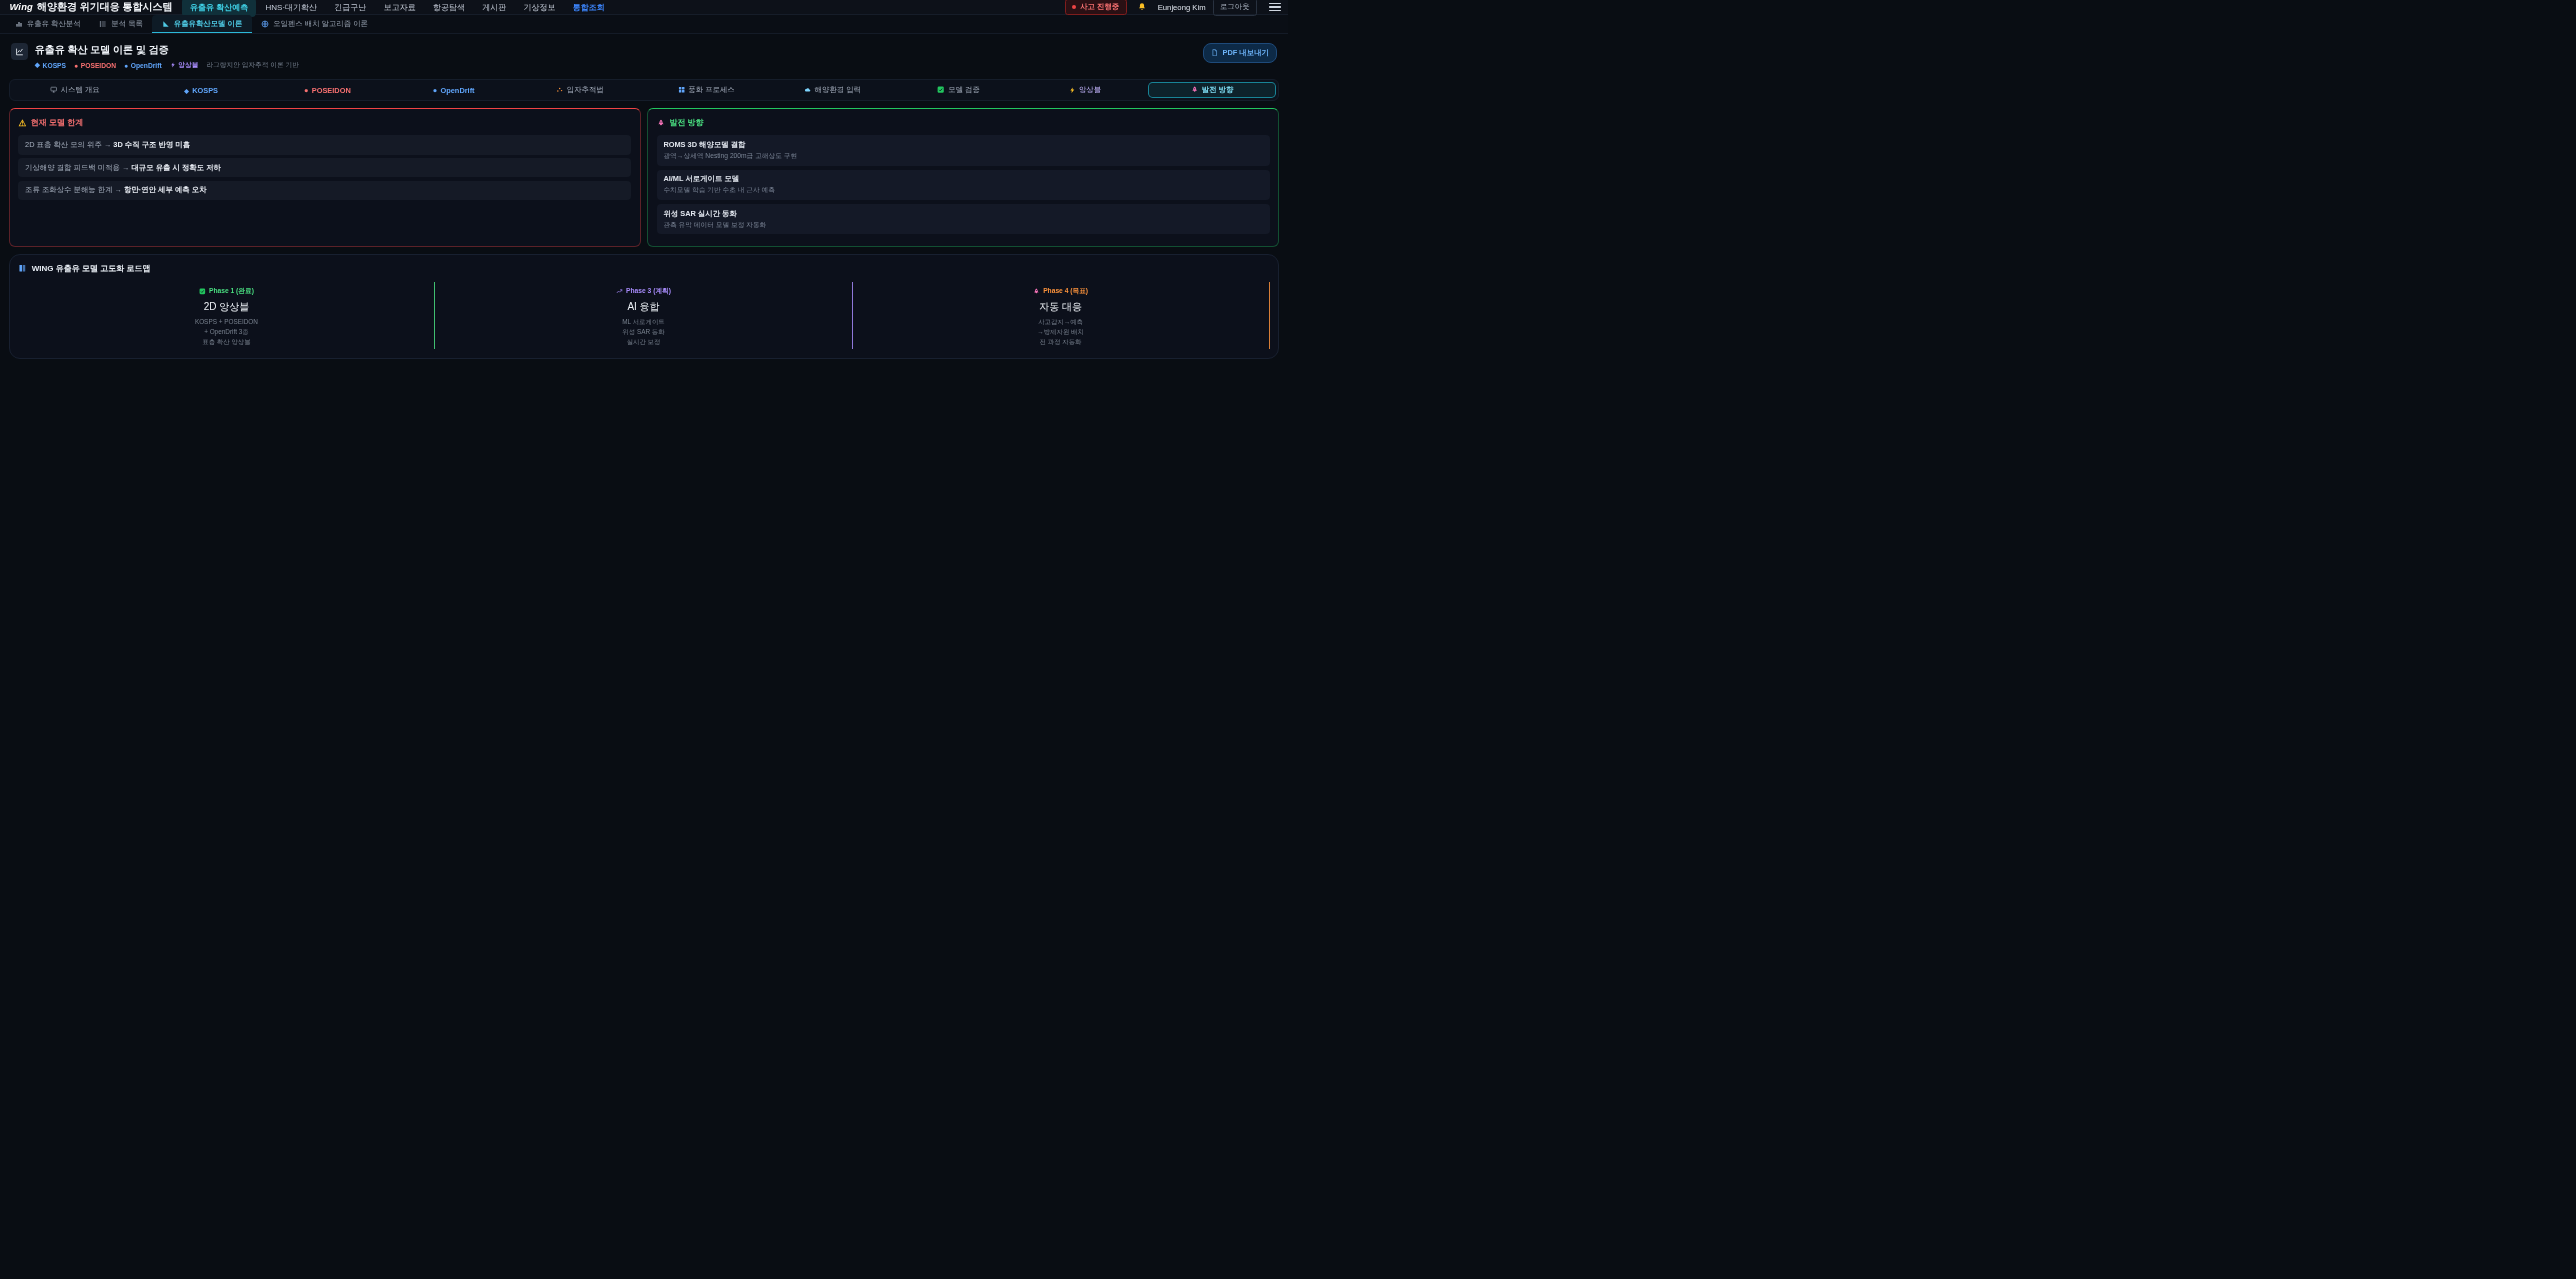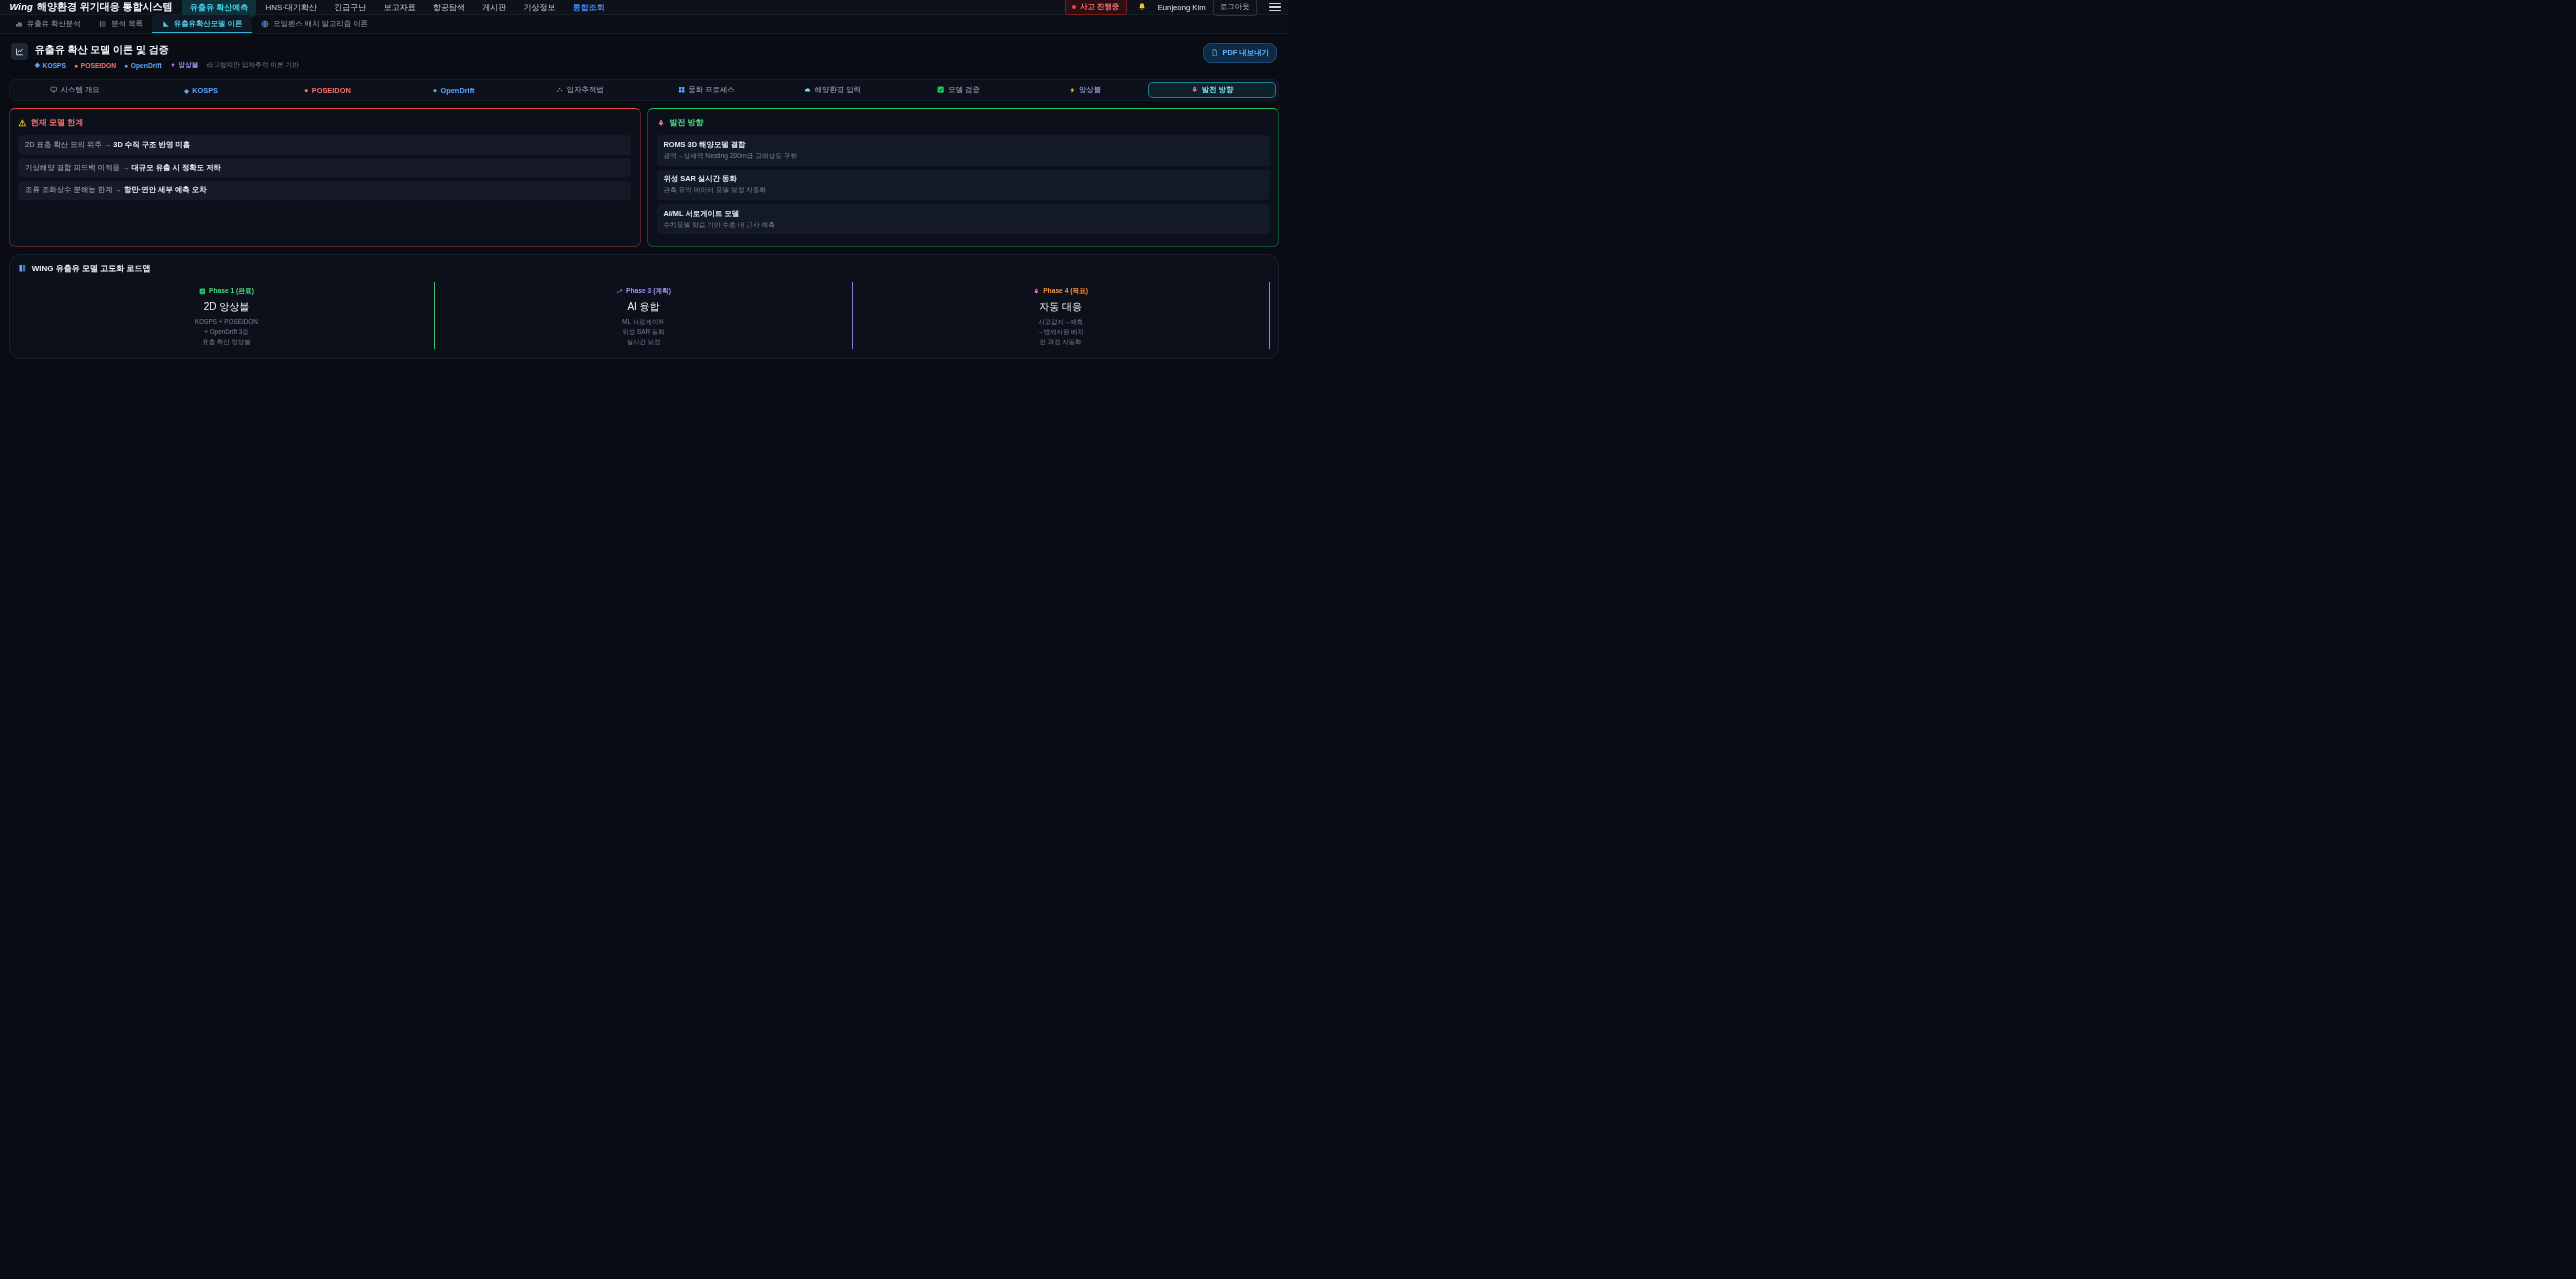--- a/index.html
+++ b/index.html
@@ -298,26 +298,26 @@
         <path d="M12 2c3 2 5 6 5 10l3 4-4-1c-1 2-3 4-4 4s-3-2-4-4l-4 1 3-4c0-4 2-8 5-10z"></path>
         <circle cx="12" cy="9" r="1.8" fill="#0b1020"></circle>
       </svg>
       <span>발전 방향</span>
     </div>
     <div class="future-row">
       <div class="fr-title">ROMS 3D 해양모델 결합</div>
       <div class="fr-desc">광역→상세역 Nesting 200m급 고해상도 구현</div>
     </div>
     <div class="future-row">
+      <div class="fr-title">AI/ML 서로게이트 모델</div>
+      <div class="fr-desc">수치모델 학습 기반 수초 내 근사 예측</div>
+    </div>
+    <div class="future-row">
       <div class="fr-title">위성 SAR 실시간 동화</div>
       <div class="fr-desc">관측 유막 데이터 모델 보정 자동화</div>
-    </div>
-    <div class="future-row">
-      <div class="fr-title">AI/ML 서로게이트 모델</div>
-      <div class="fr-desc">수치모델 학습 기반 수초 내 근사 예측</div>
     </div>
   </div>
 
 </section>
 
 <section class="roadmap">
   <div class="roadmap-head">
     <svg width="8.7" height="8.7" viewBox="0 0 24 24" fill="#60a5fa">
       <path d="M4 3h7v18H6a2 2 0 0 1-2-2V3z"></path>
         <path d="M13 3h7v16a2 2 0 0 1-2 2h-5V3z" opacity=".65"></path>

